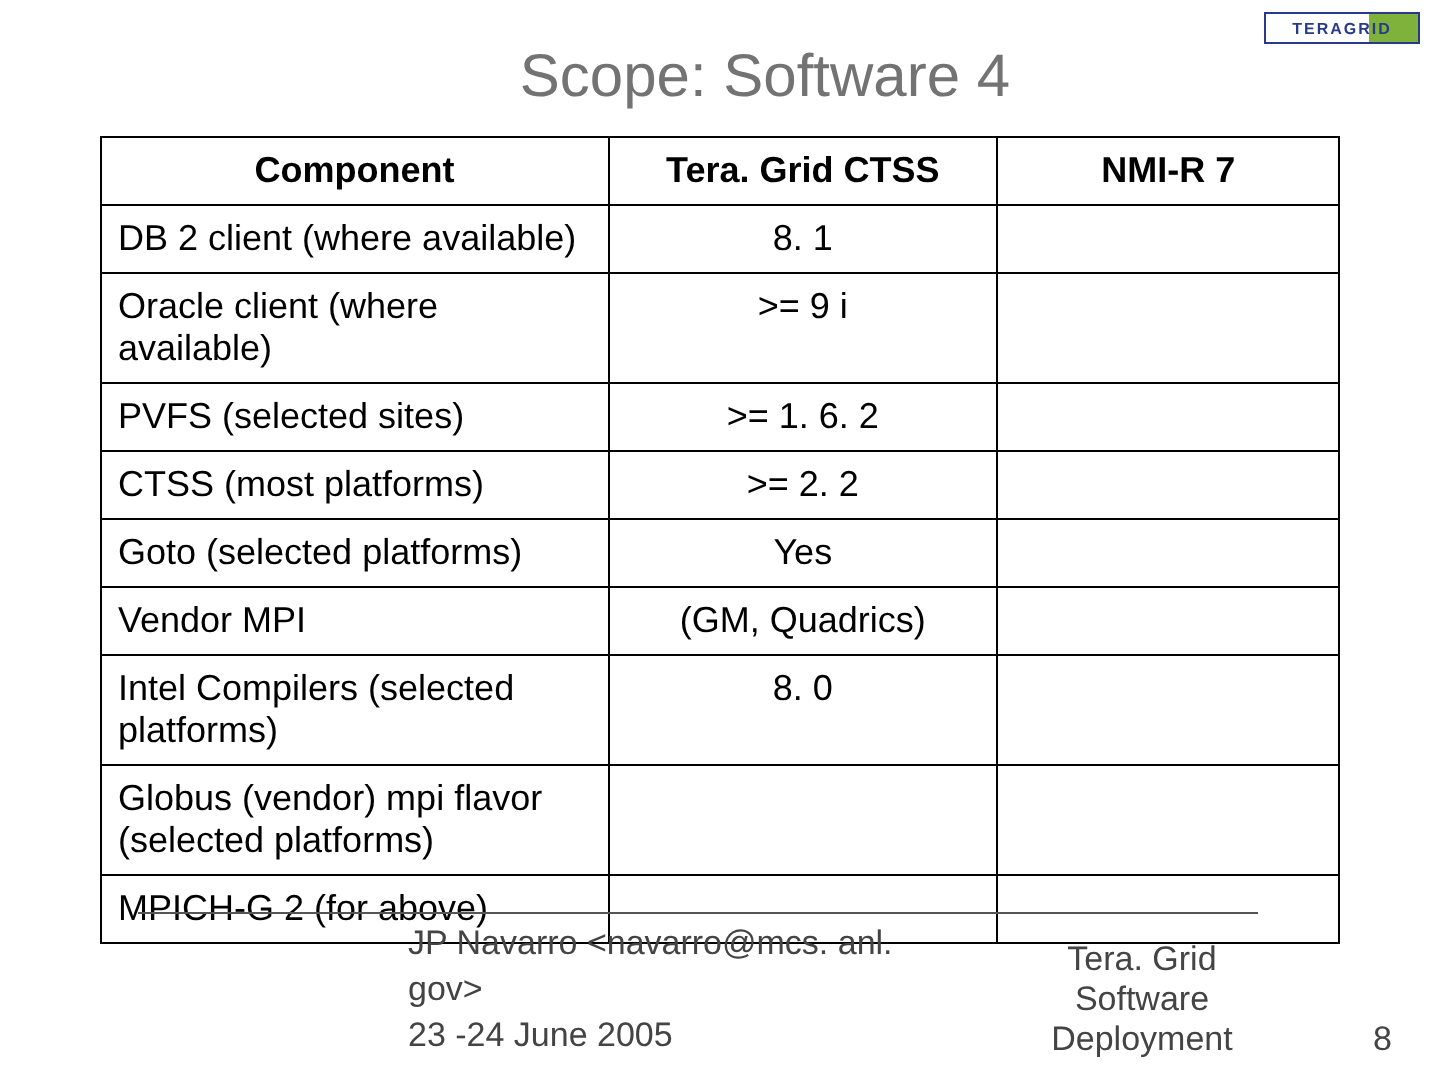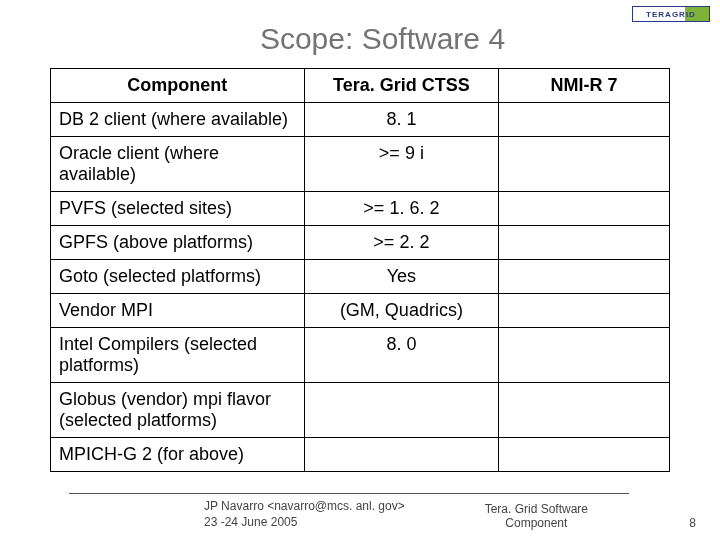--- a/index.html
+++ b/index.html
@@ -67,21 +67,21 @@
   .footer-rule {
     border: none;
     border-top: 1px solid #555;
     margin: 0 0 4px 0;
     width: 560px;
   }
   .footer-row {
     display: flex;
     justify-content: flex-start;
     align-items: flex-end;
-    font-size: 12px;
+    font-size: 17px;
     color: #444;
   }
   .footer-left { line-height: 1.35; }
   .footer-center { flex: 1; text-align: center; padding: 0 8px; }
   .footer-right { width: 28px; text-align: right; }
 </style>
 </head>
 <body>
 
 <div class="logo">TERAGRID</div>
@@ -106,21 +106,21 @@
       <td class="c1">Oracle client (where available)</td>
       <td class="c2">&gt;= 9 i</td>
       <td class="c3"></td>
     </tr>
     <tr>
       <td class="c1">PVFS (selected sites)</td>
       <td class="c2">&gt;= 1. 6. 2</td>
       <td class="c3"></td>
     </tr>
     <tr>
-      <td class="c1">GPFS (above platforms)</td>
+      <td class="c1">CTSS (most platforms)</td>
       <td class="c2">&gt;= 2. 2</td>
       <td class="c3"></td>
     </tr>
     <tr>
       <td class="c1">Goto (selected platforms)</td>
       <td class="c2">Yes</td>
       <td class="c3"></td>
     </tr>
     <tr>
       <td class="c1">Vendor MPI</td>
@@ -145,16 +145,16 @@
   </tbody>
 </table>
 
 <div class="footer">
   <hr class="footer-rule">
   <div class="footer-row">
     <div class="footer-left">
       <div>JP Navarro &lt;navarro@mcs. anl. gov&gt;</div>
       <div>23 -24 June 2005</div>
     </div>
-    <div class="footer-center">Tera. Grid Software Component</div>
+    <div class="footer-center">Tera. Grid Software Deployment</div>
     <div class="footer-right">8</div>
   </div>
 </div>
 
 </body></html>

